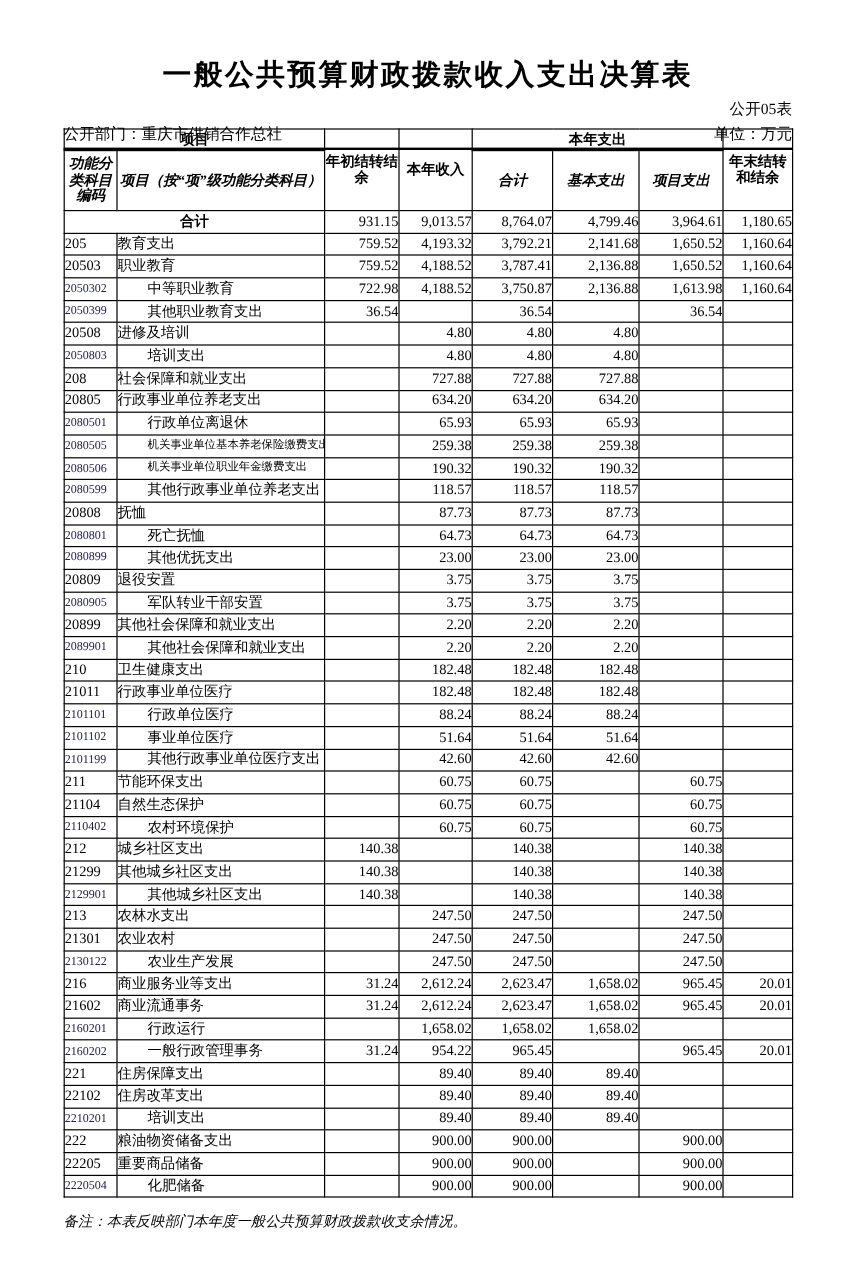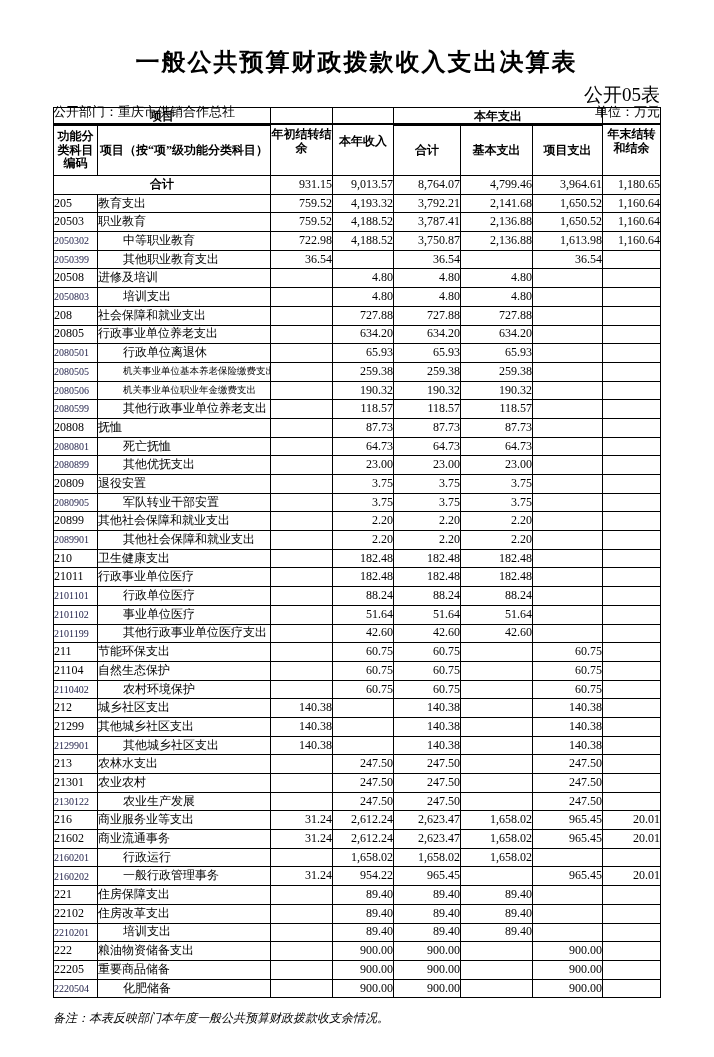--- a/index.html
+++ b/index.html
@@ -10,41 +10,41 @@
   }
   .page { position:relative; width:714px; height:1057px; overflow:hidden; }
 
   .title {
     position:absolute; top:46px; left:53px; width:607px;
     text-align:center; font-size:24px; font-weight:bold; letter-spacing:2px;
     white-space:nowrap;
   }
   .sheet-label {
     position:absolute; top:82px; left:53px; width:607px;
-    text-align:right; font-size:19px;
+    text-align:right; font-size:13px;
   }
   .meta-row {
     position:absolute; top:103px; left:53px; width:607px;
     display:flex; justify-content:space-between;
     font-size:13px; padding-bottom:2px;
     border-bottom:2px solid #000;
     box-sizing:border-box;
   }
 
   table.budget {
     position:absolute; top:107px; left:53px; width:607px;
     border-collapse:collapse; table-layout:fixed;
   }
   table.budget th, table.budget td {
     border:1px solid #000; padding:0; overflow:hidden;
     font-size:12px; line-height:1.15; vertical-align:middle;
   }
   thead th { font-weight:bold; text-align:center; padding:0 2px; }
   tr.h1 th { height:17px; }
-  tr.h2 th { height:49px; }
+  tr.h2 th { height:49px;font-style:italic; }
 
   tbody td { height:17.7px; }
   td.c-code { text-align:left; padding:0 2px; white-space:nowrap; }
   td.c-code.code-small { font-size:10px; color:#22224a; }
   td.c-item { text-align:left; padding:0 3px; white-space:nowrap; }
   td.c-item.lv3 { padding-left:25px; }
   td.c-item.shrink { font-size:9.5px; }
   td.c-total { text-align:center; font-weight:bold; font-size:13px; }
   td.c-num { text-align:right; padding:0 3px; white-space:nowrap; }
 

